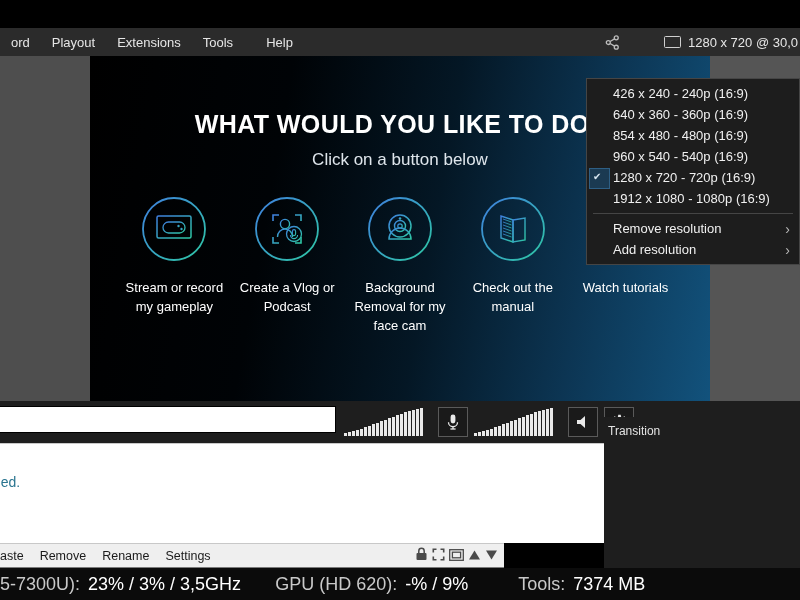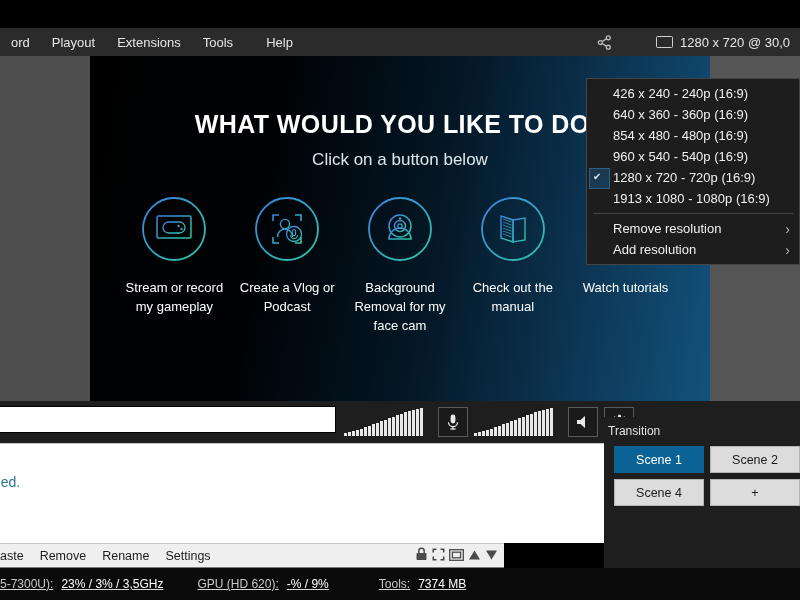--- a/index.html
+++ b/index.html
@@ -23,21 +23,21 @@
     position: absolute; left: 0; top: 28px; width: 800px; height: 28px;
     background: #2b2b2b;
     display: flex; align-items: center;
   }
   .menu-item {
     color: #e6e6e6; font-size: 13px; padding: 0 11px; height: 28px;
     display: flex; align-items: center; white-space: nowrap; cursor: default;
   }
   .menubar-right {
     margin-left: auto; display: flex; align-items: center; height: 28px;
-    padding-right: 8px;
+    padding-right: 0px;
   }
   .share-btn {
     width: 30px; height: 28px; display: flex; align-items: center; justify-content: center;
   }
   .res-indicator {
     display: flex; align-items: center; gap: 7px;
     color: #e6e6e6; font-size: 13px; white-space: nowrap;
     padding-left: 36px; padding-right: 2px;
   }
   .screen-glyph {
@@ -181,21 +181,21 @@
   .st-item {
     color: #1b1b1b; font-size: 12.5px; padding: 0 8px; cursor: pointer;
     white-space: nowrap;
   }
   .st-icons { margin-left: auto; display: flex; align-items: center; gap: 4px; padding-right: 6px; }
 
   
   .statusbar {
     position: absolute; left: 0; top: 568px; width: 800px; height: 32px;
     background: #0b0b0b; display: flex; align-items: center;
-    color: #d8d8d8; font-size: 12px; text-decoration: underline;
+    color: #d8d8d8; font-size: 18px;
   }
   .sb-group { display: flex; align-items: baseline; gap: 8px; white-space: nowrap; }
   .sb-key { color: #c9c9c9; }
   .sb-val { color: #ffffff; }
 
   .fill-rest {
     position: absolute; left: 604px; top: 443px; width: 196px; height: 125px;
     background: #1e1e1e;
   }
   .dark-gap {
@@ -363,21 +363,21 @@
       <span>854 x 480 - 480p (16:9)</span>
     </div>
     <div class="dd-item">
       <span>960 x 540 - 540p (16:9)</span>
     </div>
     <div class="dd-item checked">
       <span class="dd-check">✔</span>
       <span>1280 x 720 - 720p (16:9)</span>
     </div>
     <div class="dd-item">
-      <span>1913 x 1080 - 1080p (16:9)</span>
+      <span>1912 x 1080 - 1080p (16:9)</span>
     </div>
     <div class="dd-sep"></div>
     <div class="dd-item submenu">
       <span>Remove resolution</span>
     </div>
     <div class="dd-item submenu">
       <span>Add resolution</span>
     </div>
   </div>
 
@@ -457,26 +457,20 @@
                  -1.85-1.85 1.25-1.75 -0.7-1.7 -2.1-0.35 v-2.6 l2.1-0.35 0.7-1.7
                  -1.25-1.75 1.85-1.85 1.75 1.25 1.7-0.7 Z" fill="#e9e9e9" fill-rule="evenodd"></path>
       </svg>
     </div>
   </div>
 
   <div class="fill-rest"></div>
   <div class="scenes-panel">
     <div class="transition-row">
       <span class="transition-label">Transition</span>
-    </div>
-    <div class="scene-grid">
-      <div class="scene-btn active">Scene 1</div>
-      <div class="scene-btn">Scene 2</div>
-      <div class="scene-btn">Scene 4</div>
-      <div class="scene-btn">+</div>
     </div>
   </div>
 
   <div class="sources-panel">
     <div class="hint-line hint1">rce added.</div>
 
   </div>
 
   <div class="source-toolbar">
     <div class="st-item" style="padding-left:0">aste</div>

